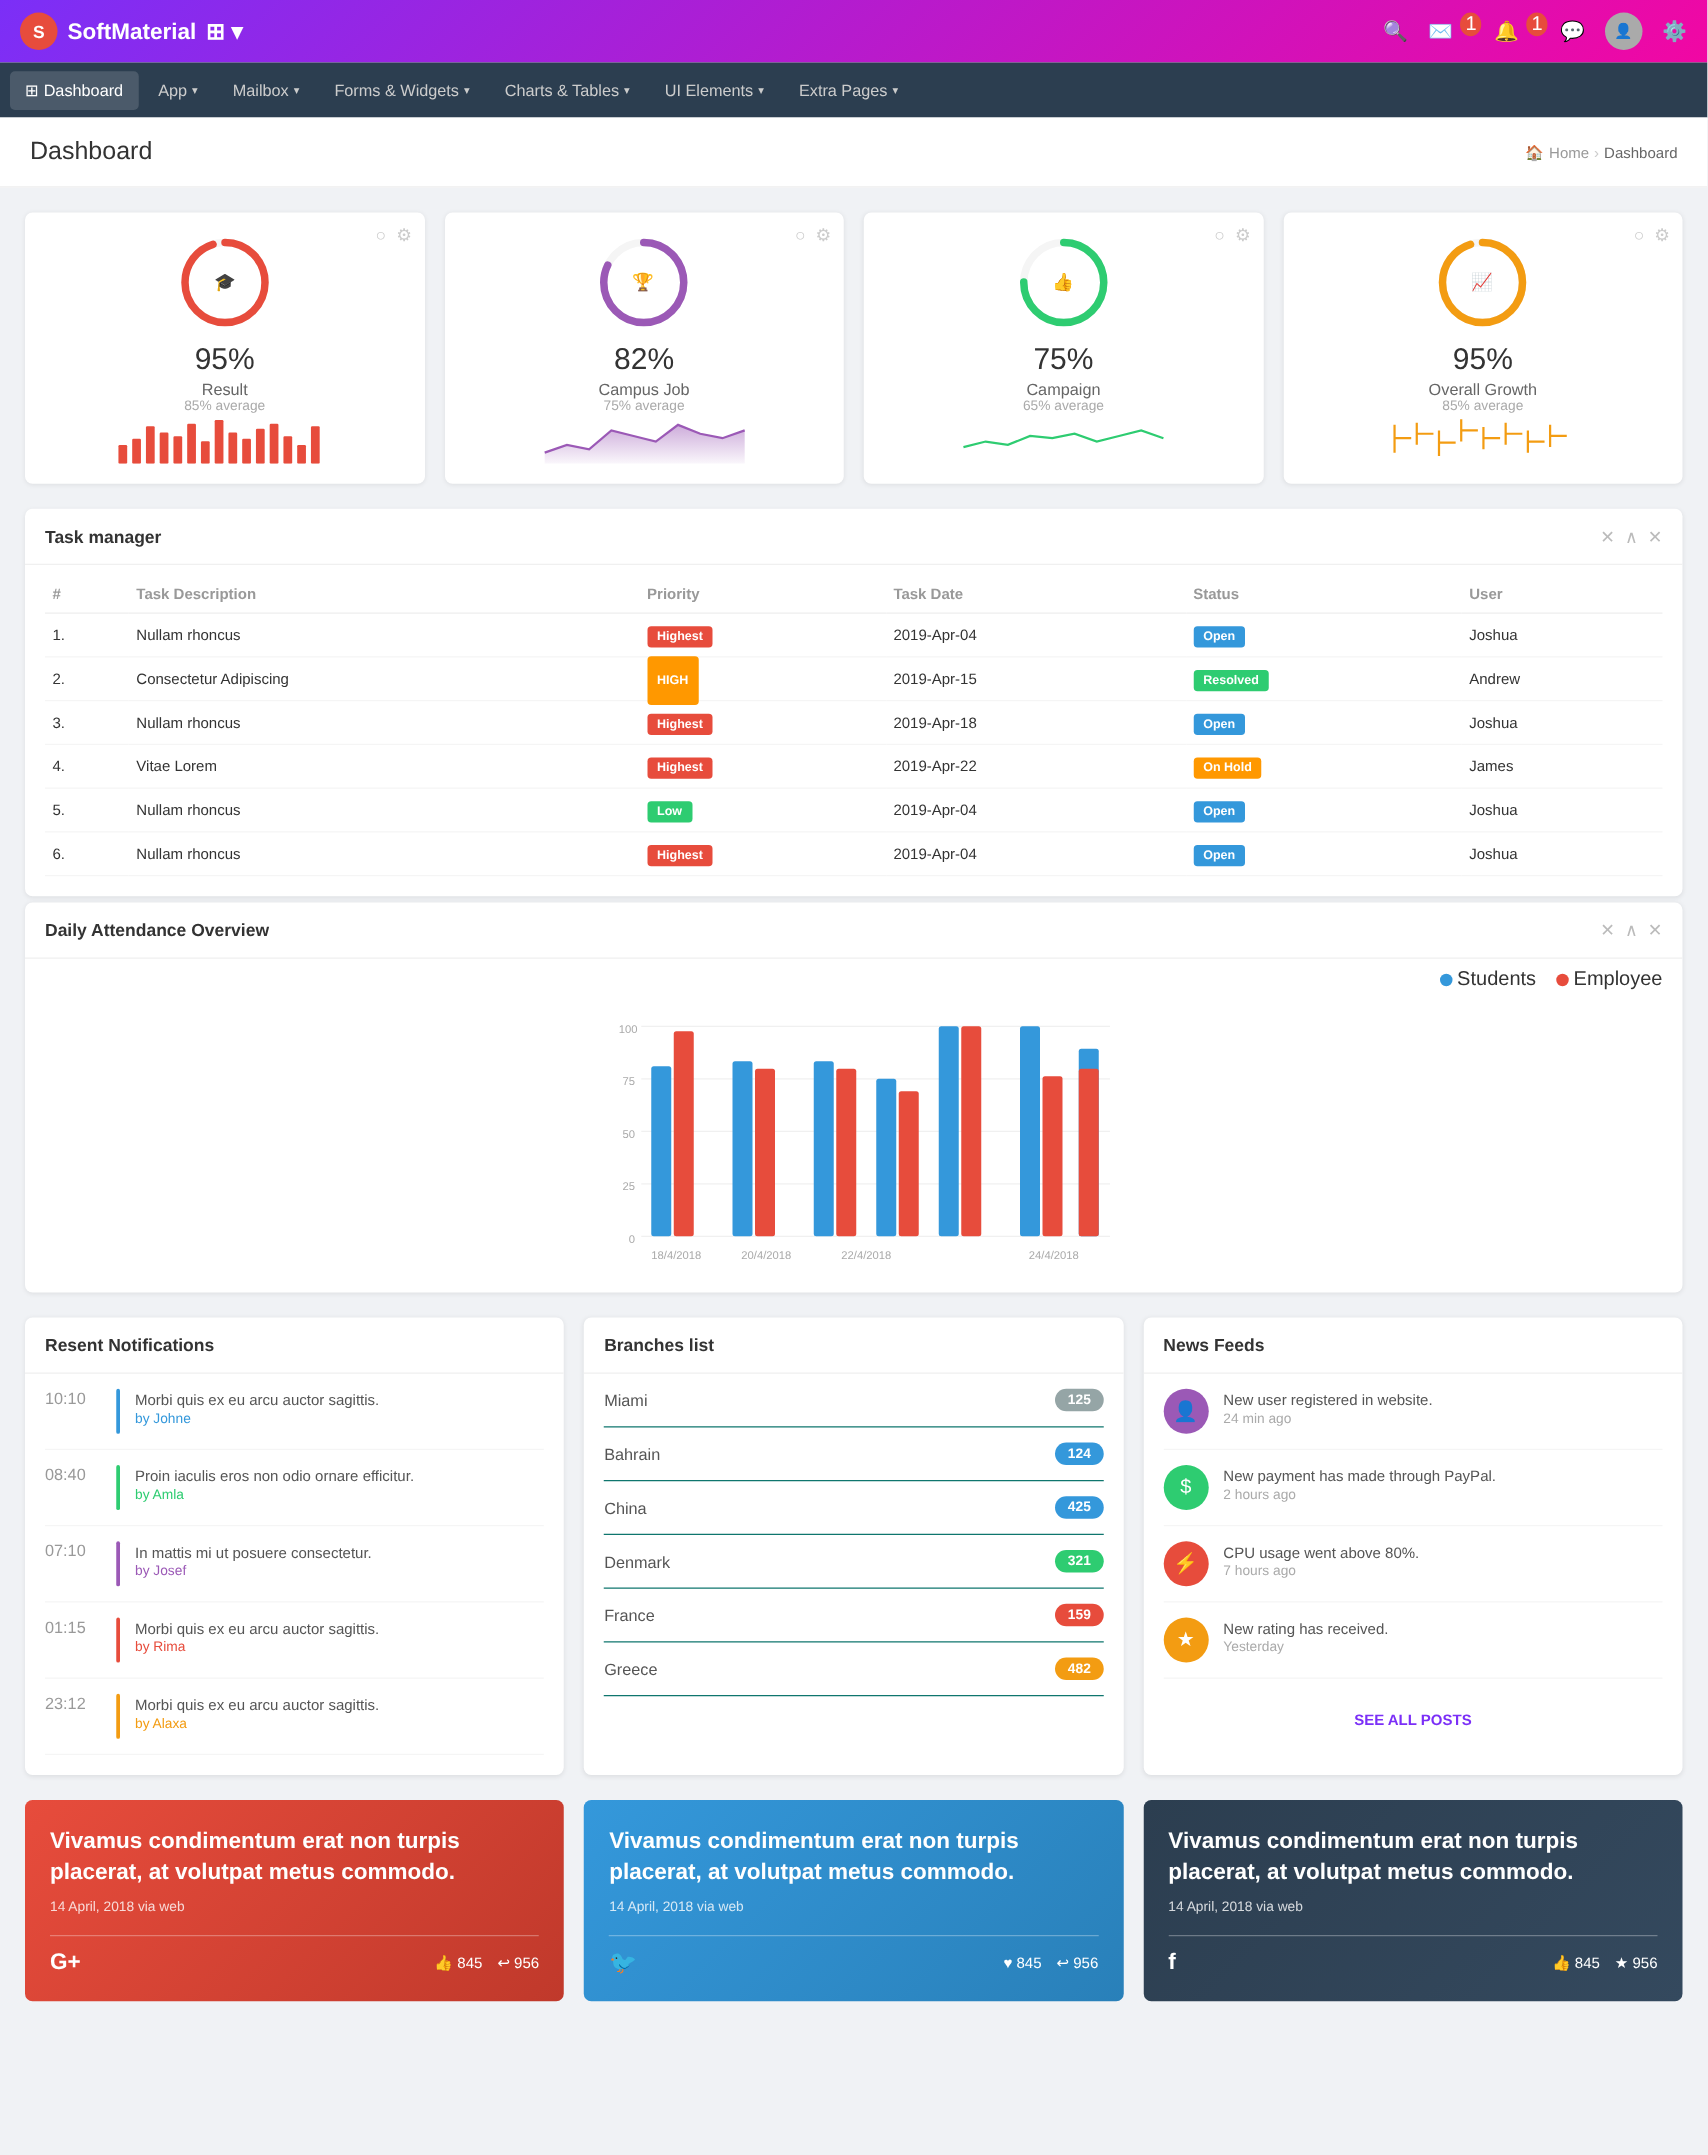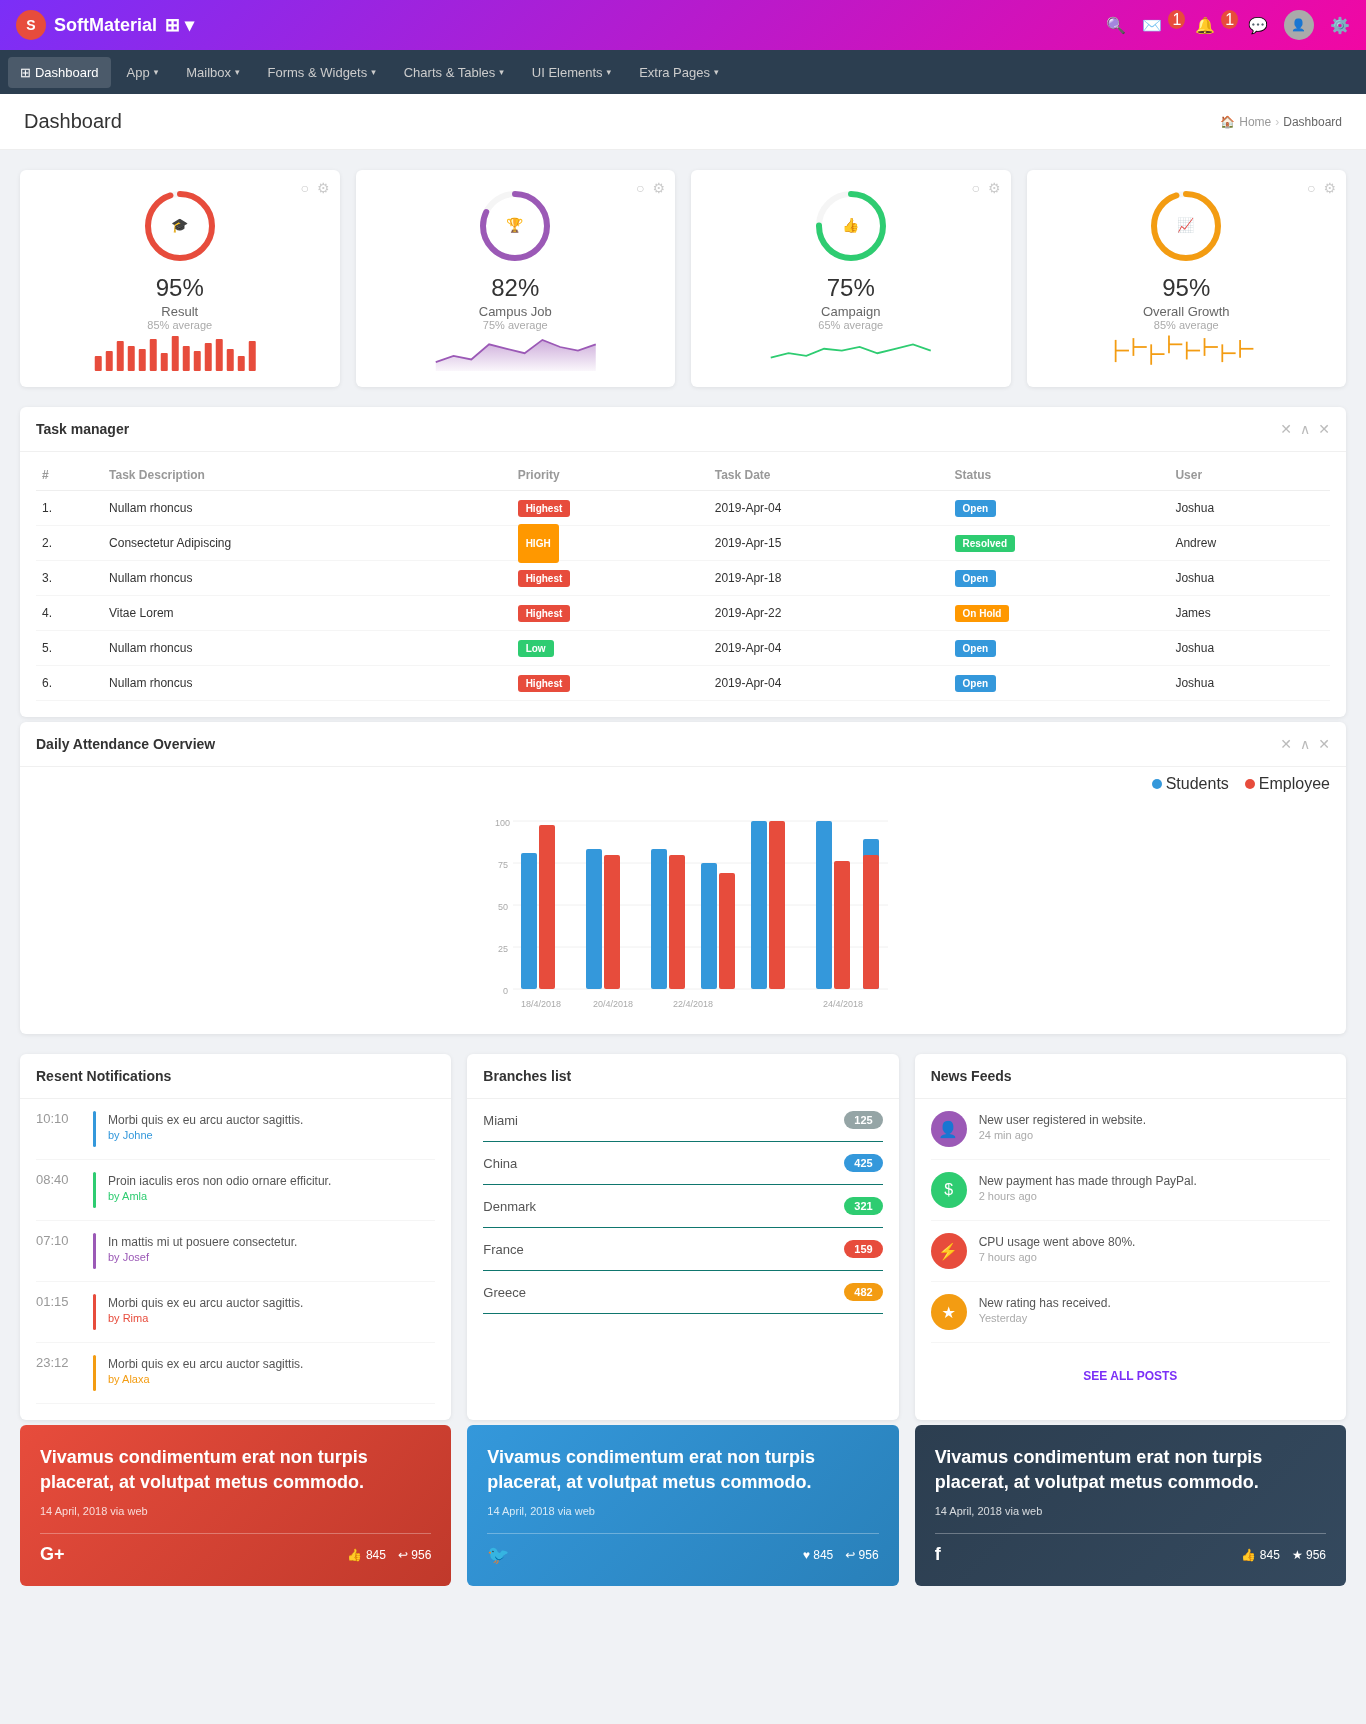--- a/index.html
+++ b/index.html
@@ -104,21 +104,21 @@
     .data-table { width: 100%; border-collapse: collapse; margin-top: 8px; }
     .data-table th { font-size: 12px; color: #999; font-weight: 600; padding: 8px 6px; text-align: left; border-bottom: 1px solid #eee; }
     .data-table td { padding: 10px 6px; font-size: 12px; border-bottom: 1px solid #f5f5f5; }
 
     
     .chart-legend { display: flex; gap: 16px; justify-content: flex-end; padding: 8px 16px; font-size: 16px; }
     .legend-dot { width: 10px; height: 10px; border-radius: 50%; display: inline-block; margin-right: 4px; }
     .legend-item { display: flex; align-items: center; }
 
     
-    .bottom-row { display: grid; grid-template-columns: 1fr 1fr 1fr; gap: 16px; margin-bottom: 5px; }
+    .bottom-row { display: grid; grid-template-columns: 1fr 1fr 1fr; gap: 16px; margin-bottom: 20px; }
 
     
     .notif-item { display: flex; align-items: flex-start; padding: 12px 0; border-bottom: 1px solid #f5f5f5; gap: 12px; }
     .notif-time { font-size: 13px; color: #999; width: 45px; flex-shrink: 0; }
     .notif-bar { width: 3px; height: 36px; border-radius: 2px; flex-shrink: 0; }
     .notif-text { font-size: 12px; color: #555; line-height: 1.5; }
     .notif-by { font-size: 11px; }
 
     
     .branch-item { display: flex; align-items: center; justify-content: space-between; padding: 12px 0; border-bottom: 1px solid #0f766e; }
@@ -533,20 +533,24 @@
     <div class="card">
       <div class="card-header">
         <h3>Branches list</h3>
       </div>
       <div class="card-body" id="branches-list">
       <div class="branch-item">
     <span class="branch-name">Miami</span>
     <span class="branch-count" style="background:#95a5a6;">125</span>
   </div>
           <div class="branch-item">
+    <span class="branch-name">Bahrain</span>
+    <span class="branch-count" style="background:#3498db;">124</span>
+  </div>
+          <div class="branch-item">
     <span class="branch-name">China</span>
     <span class="branch-count" style="background:#3498db;">425</span>
   </div>
           <div class="branch-item">
     <span class="branch-name">Denmark</span>
     <span class="branch-count" style="background:#2ecc71;">321</span>
   </div>
           <div class="branch-item">
     <span class="branch-name">France</span>
     <span class="branch-count" style="background:#e74c3c;">159</span>

